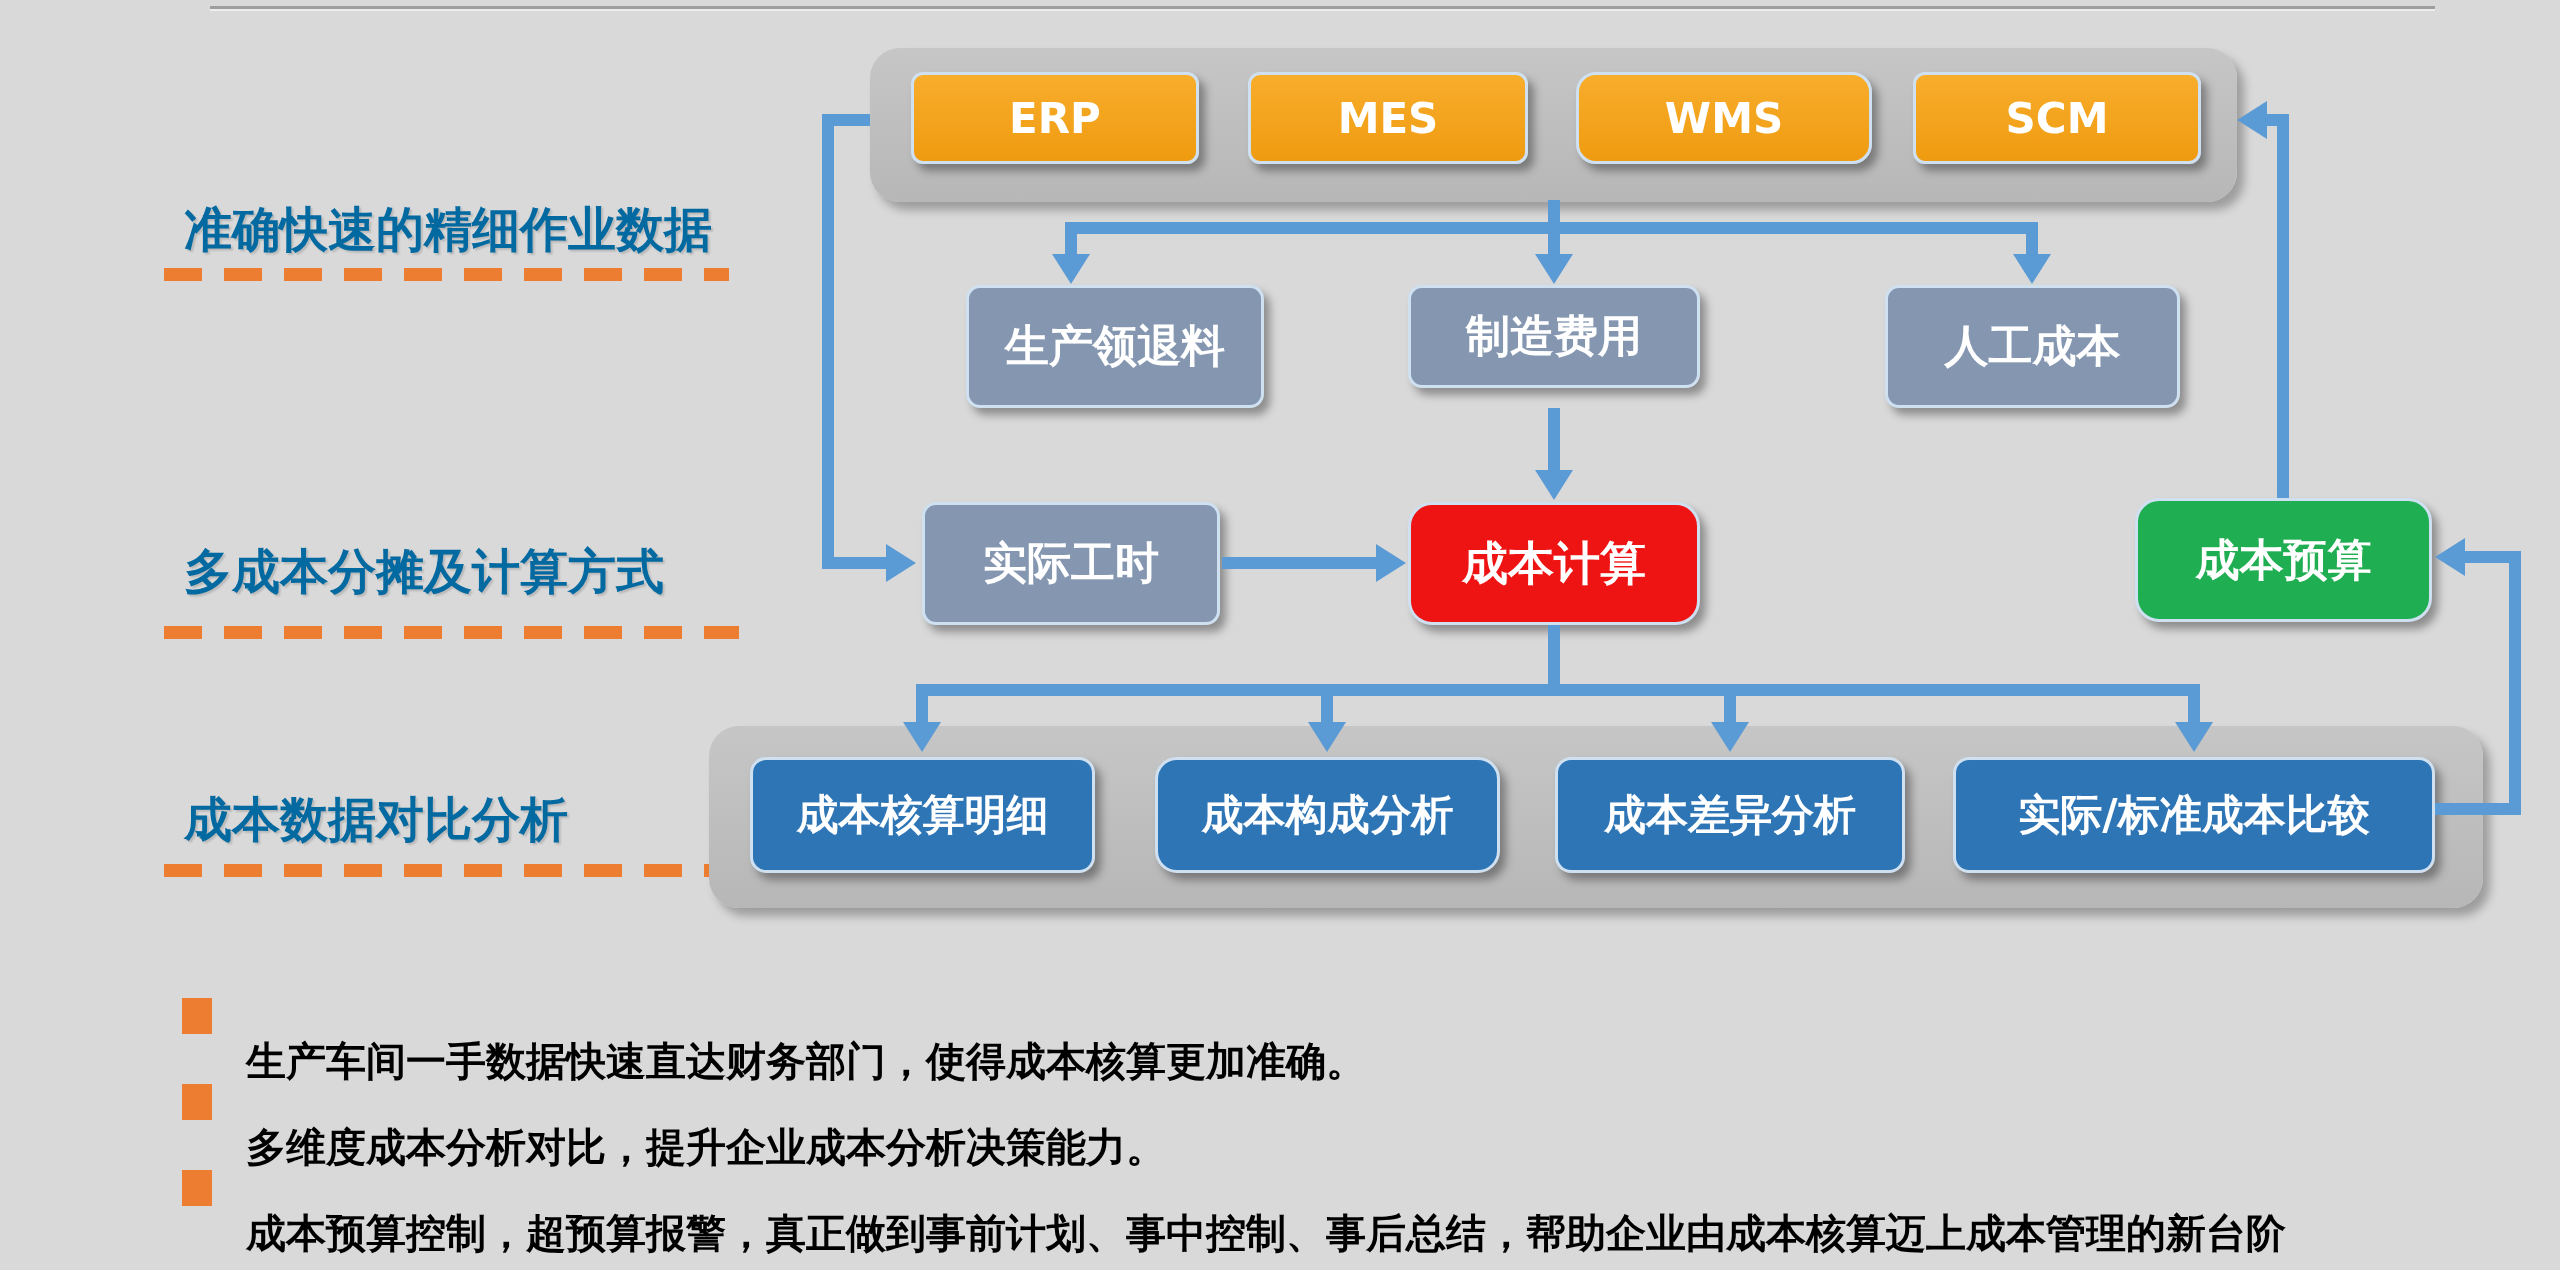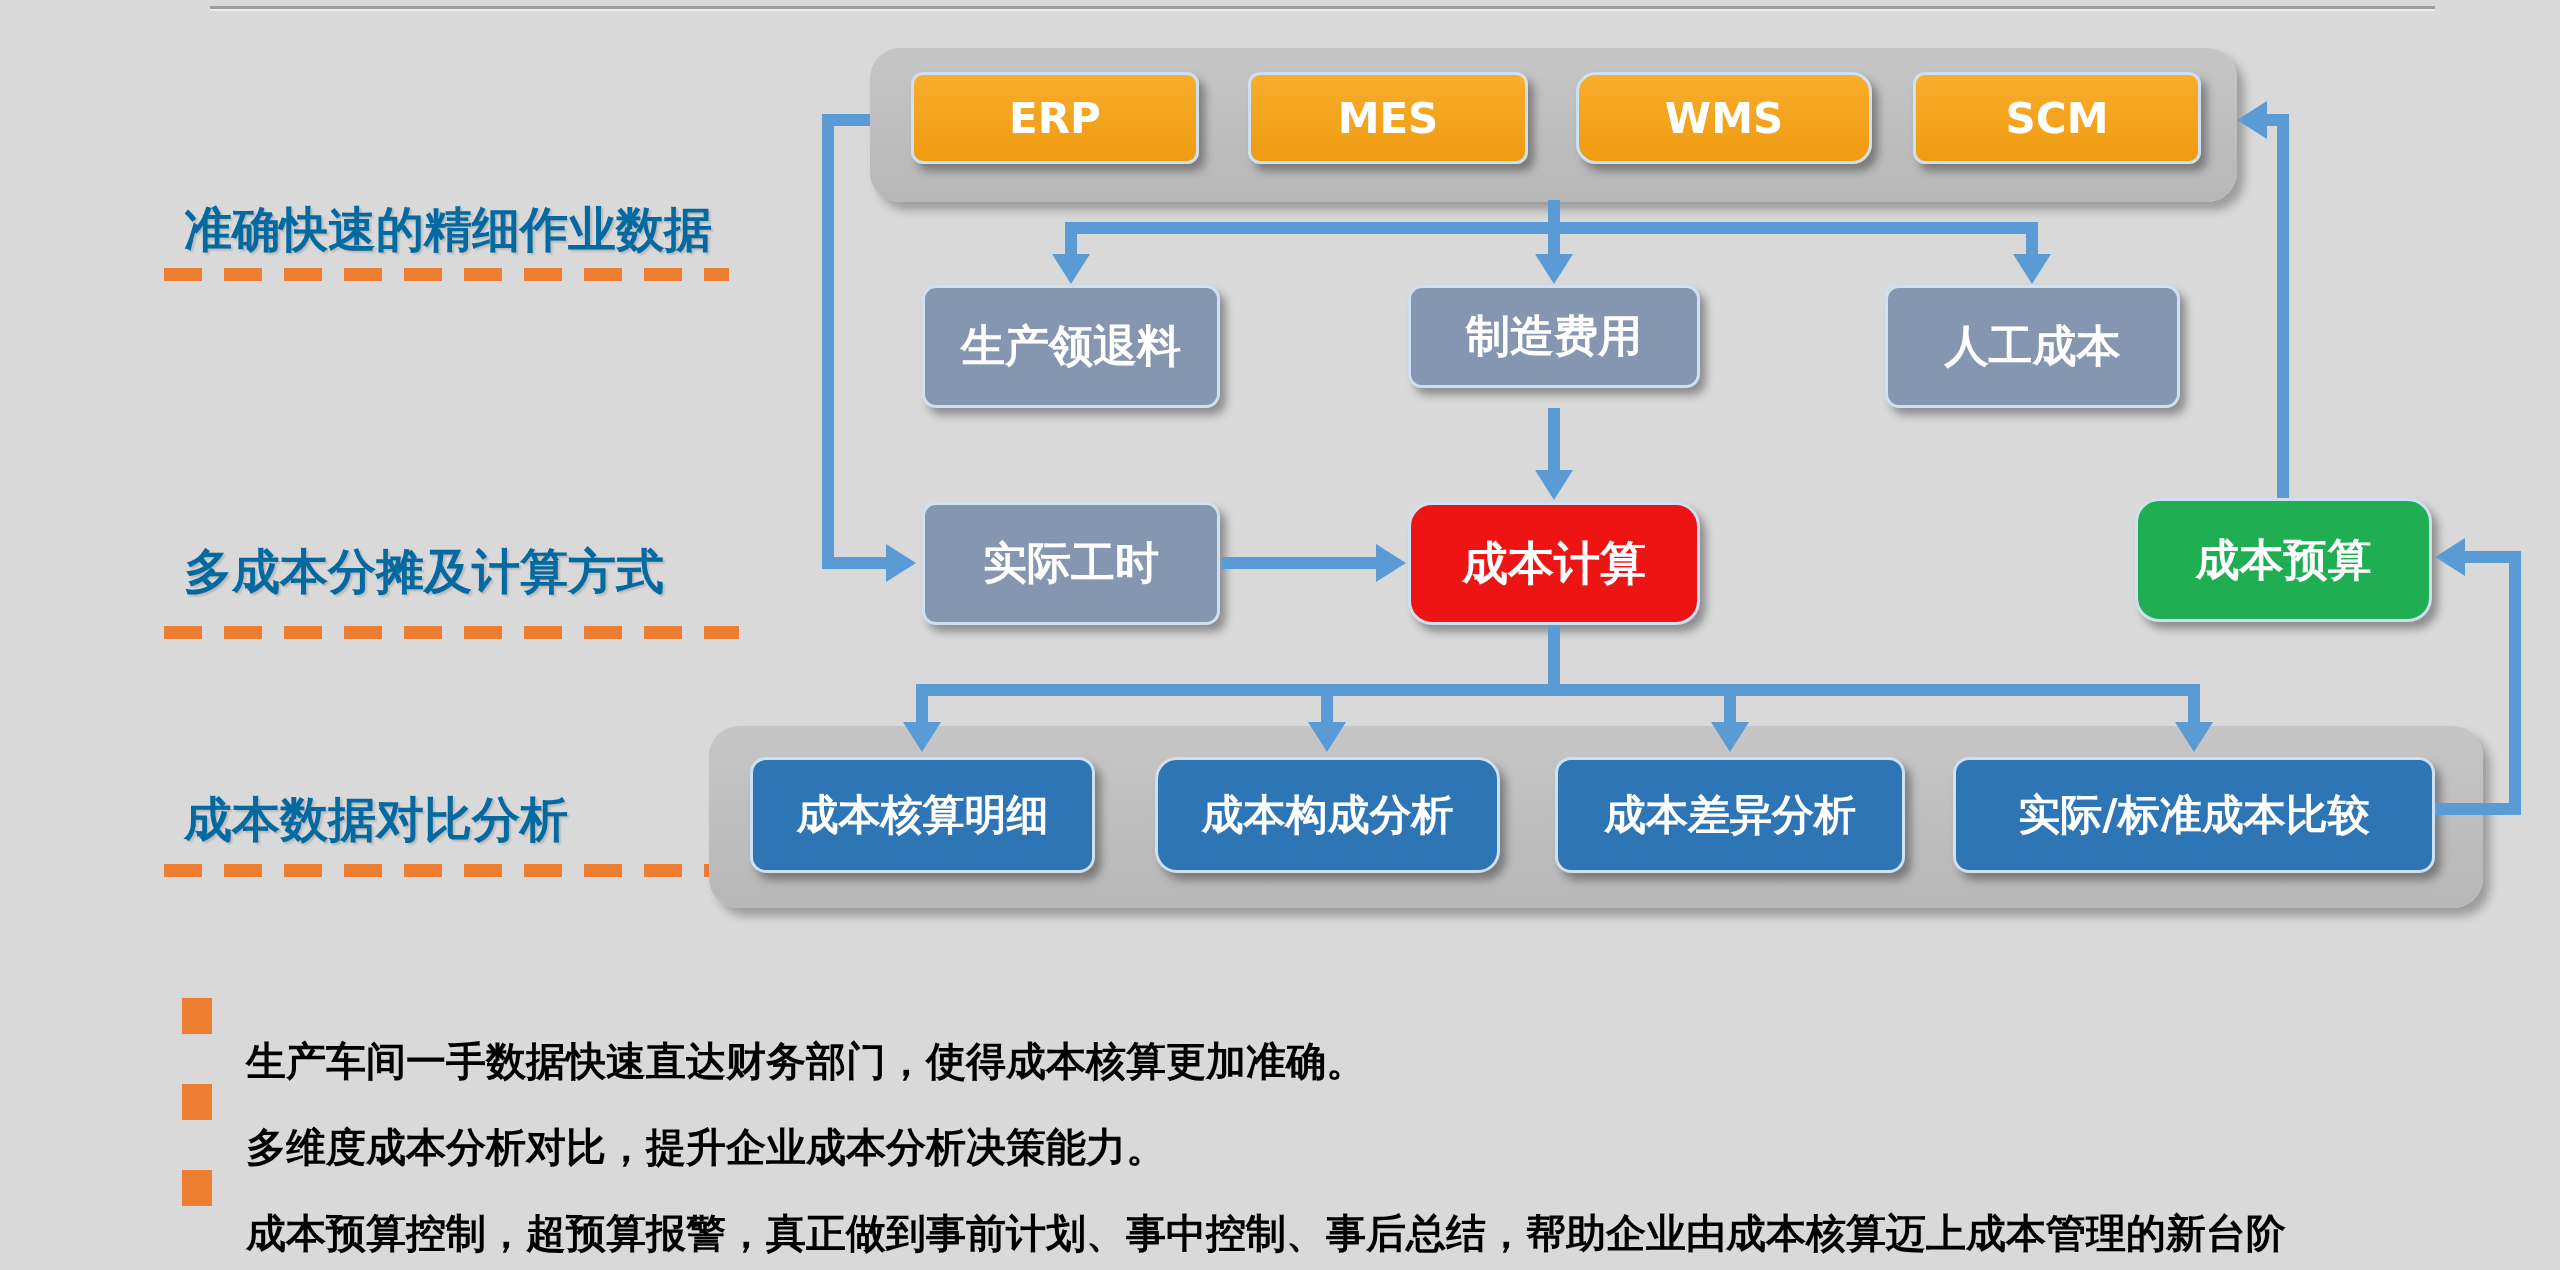--- a/index.html
+++ b/index.html
@@ -60,21 +60,21 @@
 
   <div class="sec-label" style="left:164px; top:198px;">准确快速的精细作业数据</div>
   <div class="dash" style="left:164px; top:268px; width:565px;"></div>
 
   <div class="sec-label" style="left:164px; top:540px;">多成本分摊及计算方式</div>
   <div class="dash" style="left:164px; top:626px; width:575px;"></div>
 
   <div class="sec-label" style="left:164px; top:788px;">成本数据对比分析</div>
   <div class="dash" style="left:164px; top:864px; width:545px;"></div>
 
-  <div class="box bluegray" style="left:922px;  top:285px; width:298px; height:123px;">生产领退料</div>
+  <div class="box bluegray" style="left:966px;  top:285px; width:298px; height:123px;">生产领退料</div>
   <div class="box bluegray" style="left:1408px; top:285px; width:292px; height:103px;">制造费用</div>
   <div class="box bluegray" style="left:1885px; top:285px; width:295px; height:123px;">人工成本</div>
 
   <div class="box bluegray" style="left:922px;  top:502px; width:298px; height:123px;">实际工时</div>
   <div class="box redbox" style="left:1408px; top:502px; width:292px; height:123px;">成本计算</div>
   <div class="box greenbox" style="left:2135px; top:498px; width:297px; height:124px;">成本预算</div>
 
   <div class="container-gray" style="left:709px; top:726px; width:1774px; height:182px;"></div>
   <div class="box bluebox" style="left:750px;  top:757px; width:345px; height:116px;">成本核算明细</div>
   <div class="box bluebox" style="left:1155px; top:757px; width:345px; height:116px;border-radius:22px;">成本构成分析</div>

